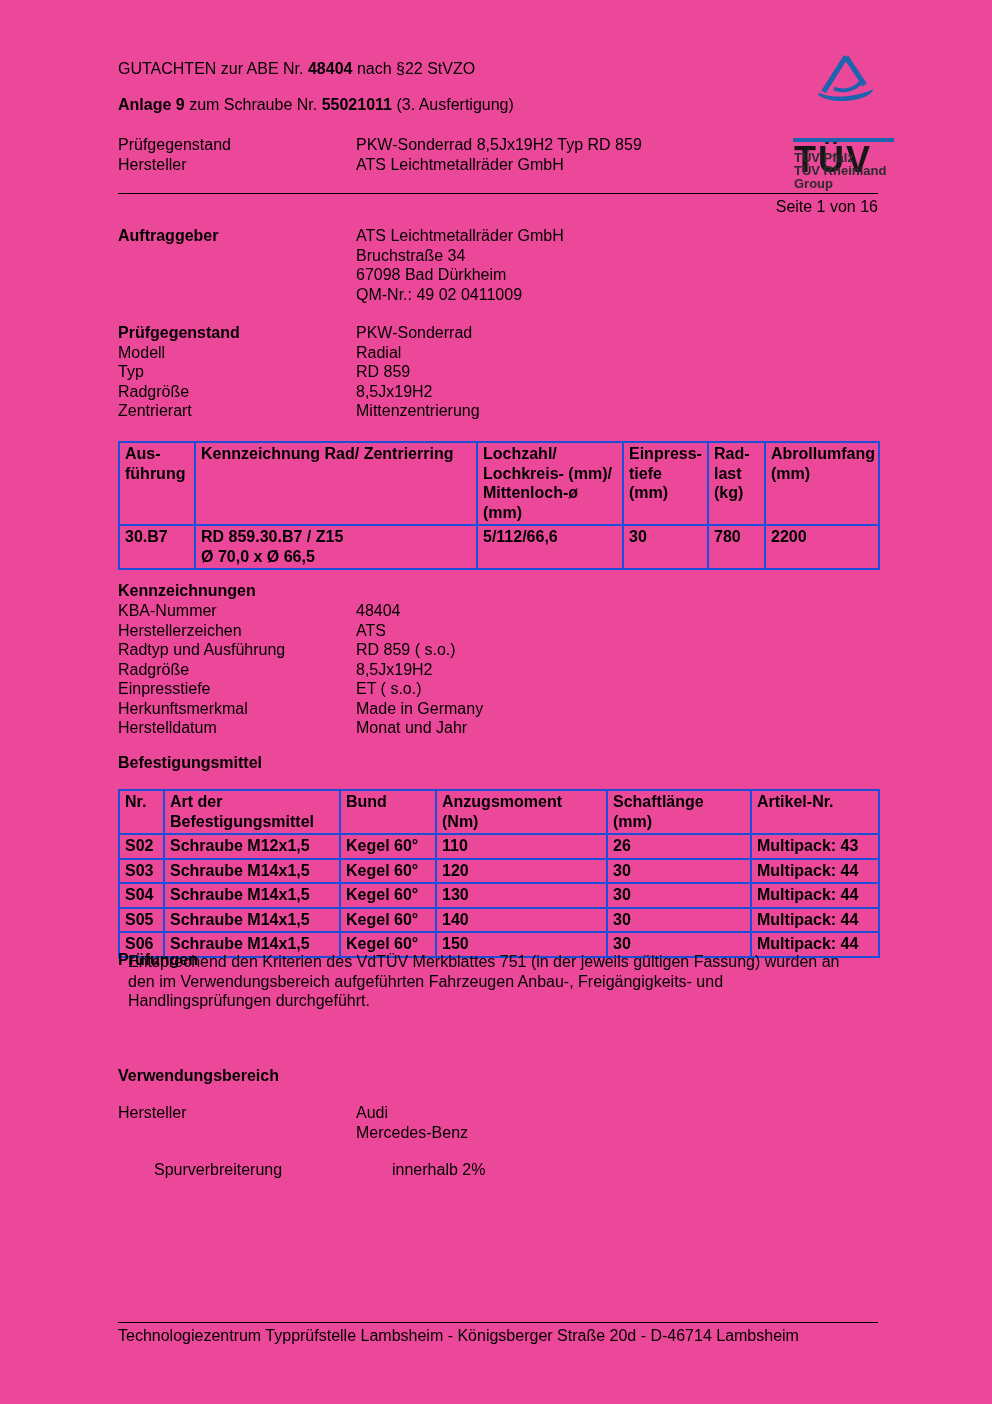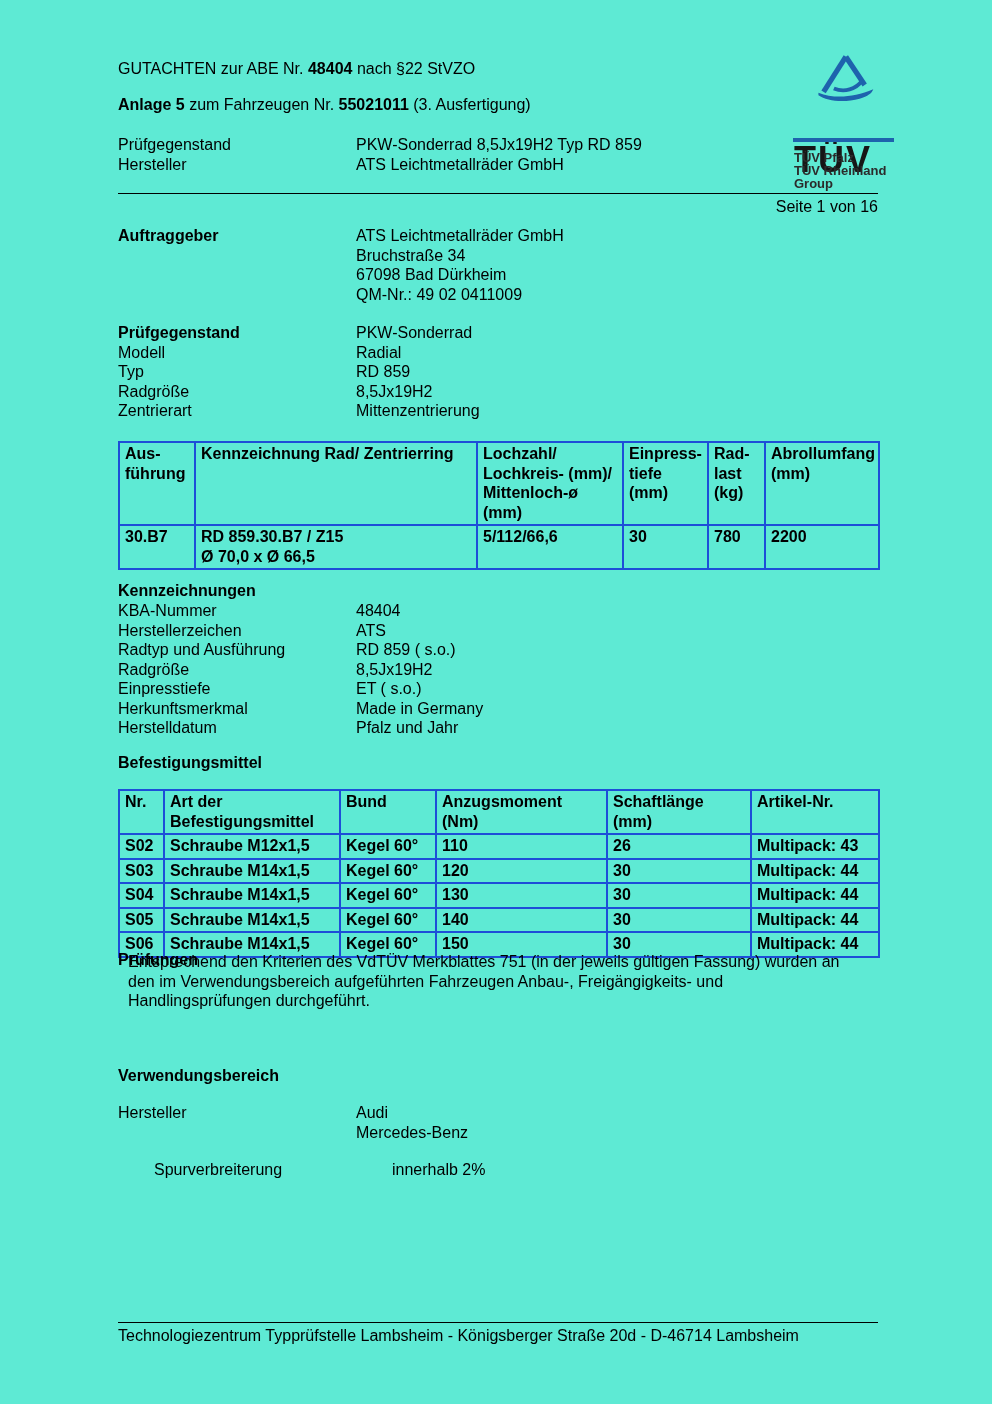--- a/index.html
+++ b/index.html
@@ -1,20 +1,20 @@
 <!DOCTYPE html>
 <html><head>
 <meta charset="utf-8">
 <style>
   html,body { margin:0; padding:0; background:#e8e8e8; }
   .page {
     position:relative;
     width:992px; height:1404px;
     margin:0 auto;
-    background:#5eead4;
+    background:#ec4899;
     font-family:"Liberation Sans", sans-serif;
     font-size:16px;
     line-height:19.5px;
     color:#000;
     overflow:hidden;
   }
   .abs { position:absolute; }
   .b { font-weight:bold; }
   .content { left:118px; width:760px; }
   .lv { display:flex; }
@@ -55,21 +55,21 @@
 </head>
 <body>
 
 <div class="page">
 
   <div class="abs content" style="top:59px;">
     <span>GUTACHTEN zur ABE Nr. </span><span class="b">48404</span><span> nach §22 StVZO</span>
   </div>
 
   <div class="abs content" style="top:95px;">
-    <span class="b">Anlage 5</span><span> zum Fahrzeugen Nr. </span><span class="b">55021011</span><span> (3. Ausfertigung)</span>
+    <span class="b">Anlage 9</span><span> zum Schraube Nr. </span><span class="b">55021011</span><span> (3. Ausfertigung)</span>
   </div>
 
   <div class="abs content" style="top:135px;">
     <div class="lv">
       <div class="lv-label">Prüfgegenstand</div>
       <div class="lv-value">PKW-Sonderrad 8,5Jx19H2 Typ RD 859</div>
     </div>
     <div class="lv">
       <div class="lv-label">Hersteller</div>
       <div class="lv-value">ATS Leichtmetallräder GmbH</div>
@@ -183,21 +183,21 @@
     <div class="lv">
       <div class="lv-label">Einpresstiefe</div>
       <div class="lv-value">ET ( s.o.)</div>
     </div>
     <div class="lv">
       <div class="lv-label">Herkunftsmerkmal</div>
       <div class="lv-value">Made in Germany</div>
     </div>
     <div class="lv">
       <div class="lv-label">Herstelldatum</div>
-      <div class="lv-value">Pfalz und Jahr</div>
+      <div class="lv-value">Monat und Jahr</div>
     </div>
   </div>
 
   <div class="abs content b" style="top:753px;">Befestigungsmittel</div>
 
   <table class="abs content" style="top:789px;">
     <colgroup>
       <col style="width:45px">
         <col style="width:176px">
         <col style="width:96px">

